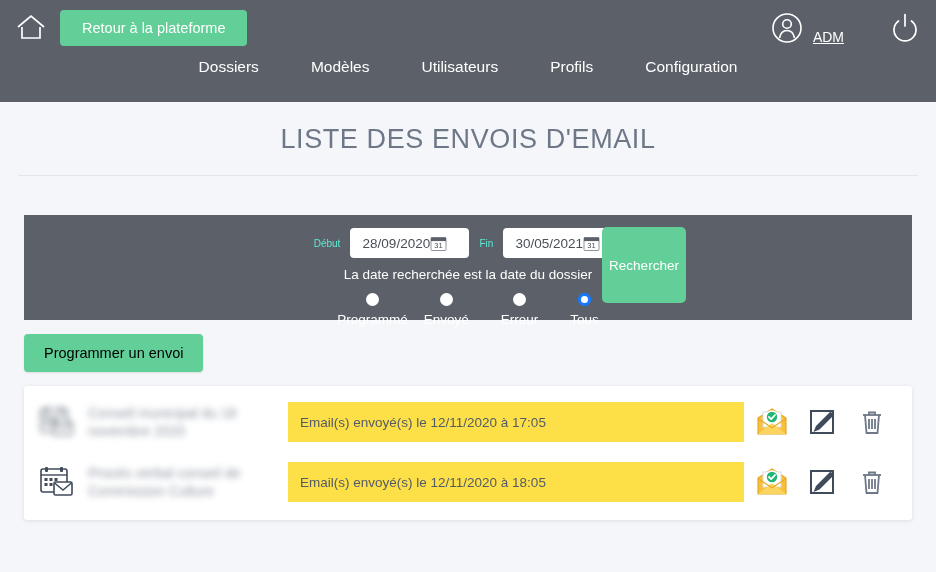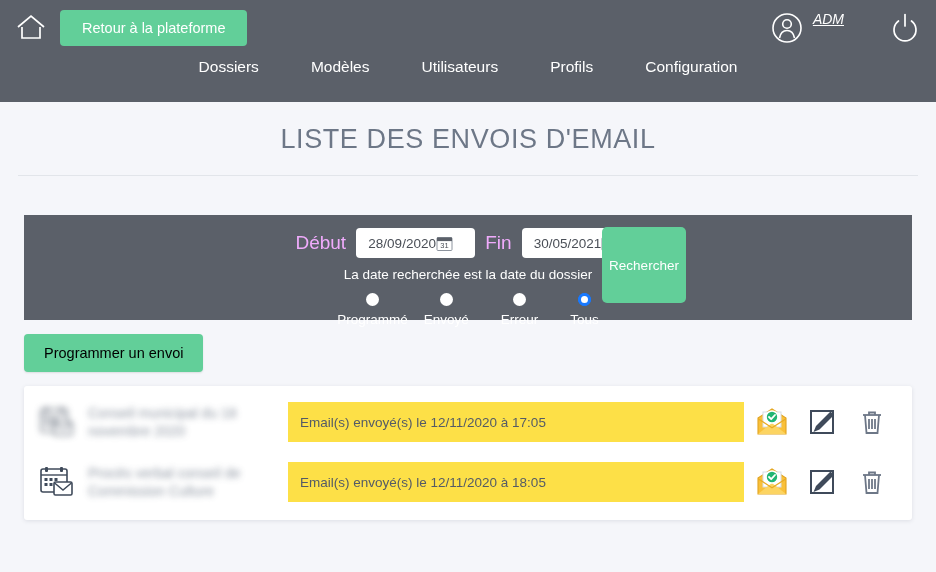--- a/index.html
+++ b/index.html
@@ -54,23 +54,22 @@
     right: 14px;
     top: 0;
     height: 56px;
     display: flex;
     align-items: center;
     gap: 44px;
   }
 
   .user-block {
     display: flex;
-    align-items: flex-start;
+    align-items: flex-end;
     gap: 9px;
-    font-style: italic;
   }
   .avatar-icon { width: 34px; height: 34px; }
   .user-name {
     color: #ffffff;
     font-size: 14px;
     text-decoration: underline;
     cursor: pointer;
   }
   .power-icon { width: 34px; height: 34px; cursor: pointer; }
 
@@ -127,22 +126,22 @@
     align-items: center;
     padding-top: 13px;
   }
 
   .date-row {
     display: flex;
     align-items: center;
     gap: 10px;
   }
   .date-label {
-    color: #f0abfc;
-    font-size: 19px;
+    color: #5eead4;
+    font-size: 10px;
   }
   .date-field {
     background: #ffffff;
     border-radius: 4px;
     height: 30px;
     width: 119px;
     display: flex;
     align-items: center;
     justify-content: center;
     padding: 0 7px 0 9px;

